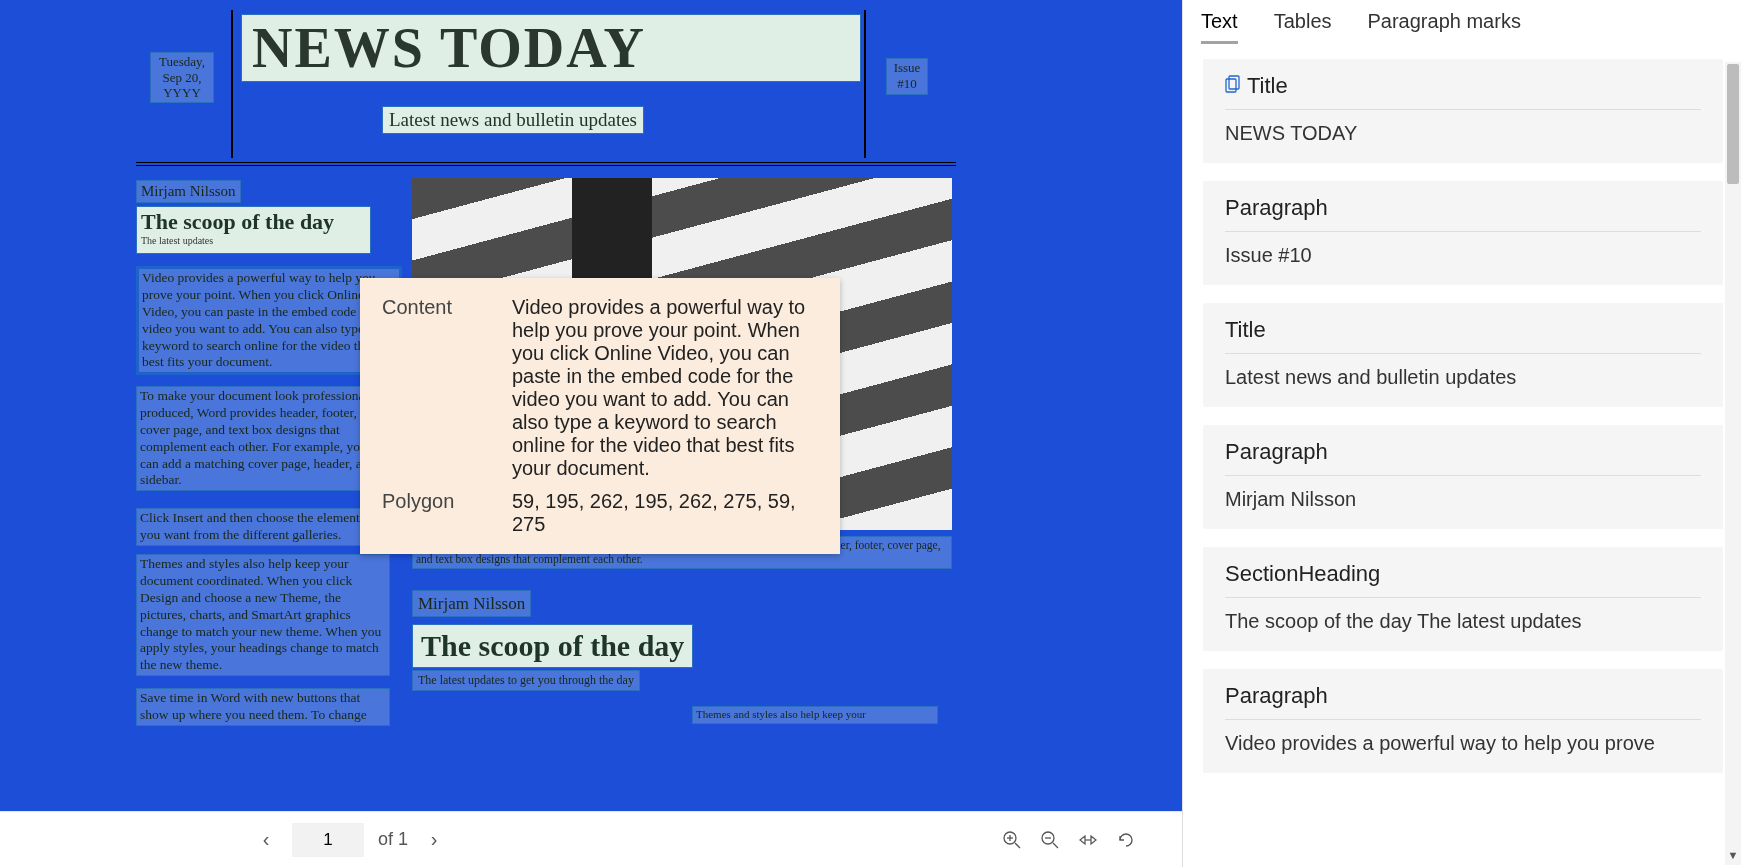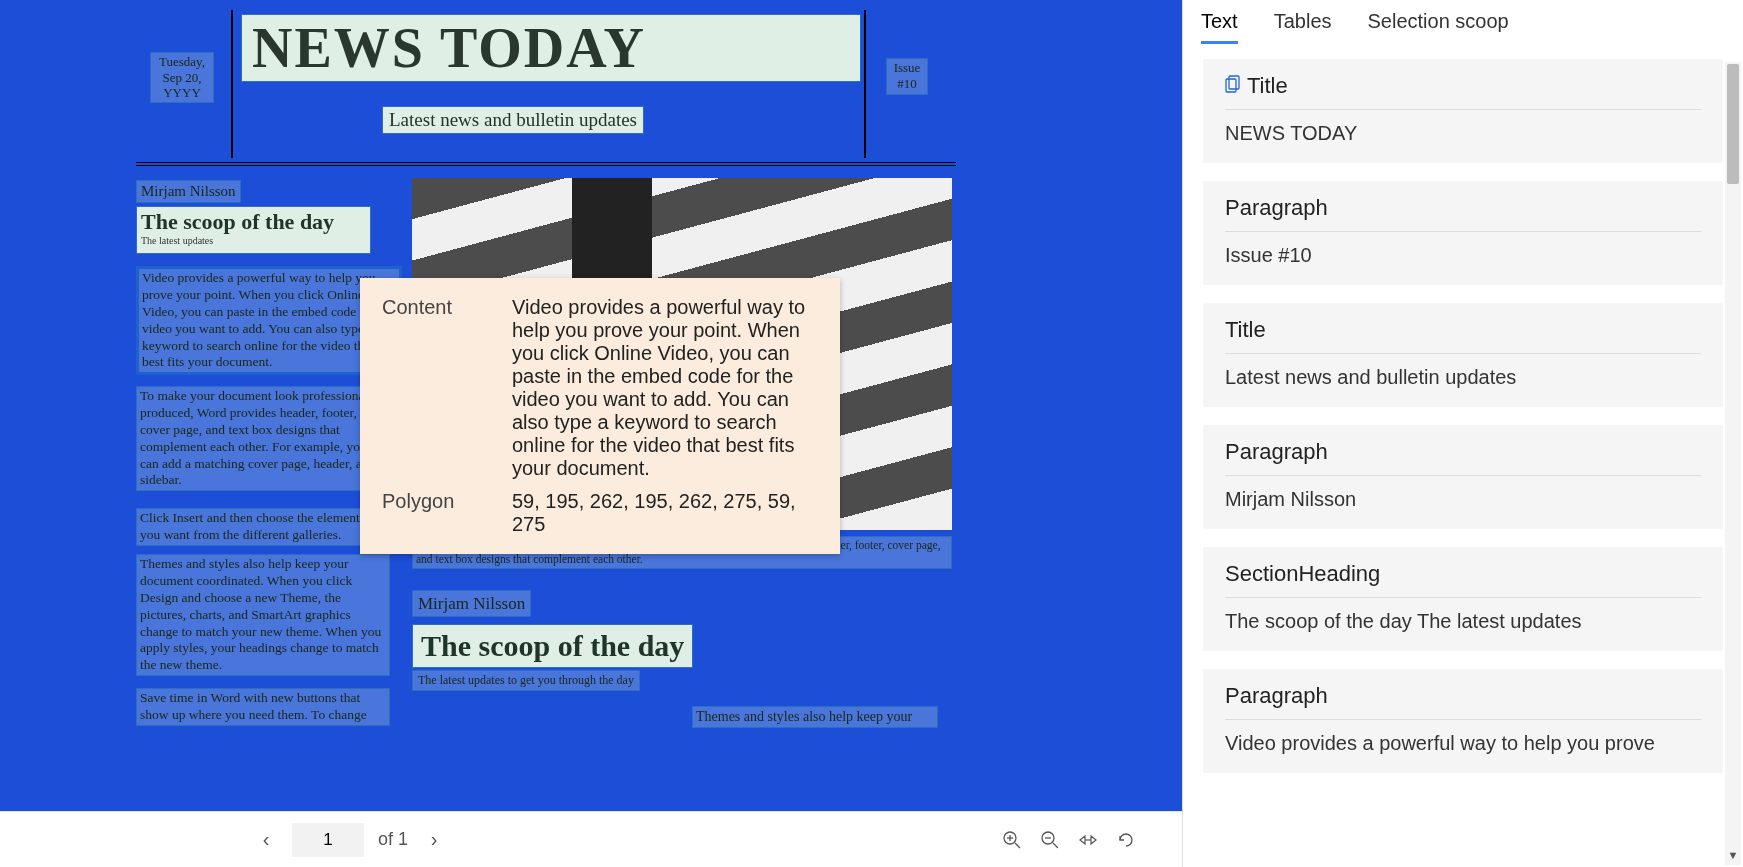--- a/index.html
+++ b/index.html
@@ -20,21 +20,21 @@
 .tooltip .row { display: flex; margin-bottom: 10px; }
 .tooltip .lbl { width: 130px; color: #444; flex-shrink:0; }
 .tooltip .val { flex: 1; }
 .pager { height: 56px; border-top: 1px solid #e5e5e5; display: flex; align-items: center; justify-content: center; gap: 14px; font-size: 18px; color: #555; background:#fff; }
 .pager .pbtn { width: 24px; height: 24px; display:inline-flex; align-items:center; justify-content:center; color:#555; cursor:pointer; font-size:20px; }
 .pager input { width: 72px; height: 34px; background: #f2f2f2; border: none; text-align: center; font-size: 17px; }
 .pager .spacer { flex: 1; }
 .right-pane { width: 560px; display: flex; flex-direction: column; background: #fff; position:relative; }
 .tabs { display: flex; gap: 36px; padding: 10px 18px 0 18px; border-bottom: 1px solid #fff; font-size: 20px; color: #333; }
 .tab { padding-bottom: 8px; cursor:pointer; }
-.tab.active { color: #000; border-bottom: 3px solid #3b82f6; font-weight: 500; }
+.tab.active { color: #000; border-bottom: 3px solid #a3a3a3; font-weight: 500; }
 .results { flex:1; overflow-y: auto; padding: 14px 20px 14px 20px; }
 .card { background: #f5f5f5; border-radius: 2px; padding: 14px 22px 18px 22px; margin-bottom: 18px; }
 .card .ctype { font-size: 22px; color: #222; padding-bottom: 10px; border-bottom: 1px solid #ddd; margin-bottom: 12px; display:flex; align-items:center; gap:6px; }
 .card .cicon { font-size: 18px; color: #2266d0; }
 .card .cval { font-size: 20px; color: #333; }
 .scrollbar { position:absolute; right:2px; top:62px; width:16px; bottom:2px; background:#f4f4f4; }
 .scrollbar .thumb { position:absolute; left:2px; right:2px; top:2px; height:120px; background:#bcbcbc; border-radius:2px; }
 .scrollbar .arr { position:absolute; left:0; right:0; height:16px; text-align:center; font-size:11px; color:#555; }
 </style>
 </head>
@@ -80,21 +80,21 @@
       </div>
 
       <div class="box" style="left:276px; top:526px; width:540px; font-size:11.5px;">Picture Caption: To make your document look professionally produced, Word provides header, footer, cover page, and text box designs that complement each other.</div>
 
       <div class="box" style="left:276px; top:580px; font-size:17px; padding:2px 5px;">Mirjam Nilsson</div>
 
       <div class="boxg" style="left:276px; top:614px; padding:4px 8px; font-family:Georgia; font-weight:700; font-size:30px; color:#20352a;">The scoop of the day</div>
 
       <div class="box" style="left:276px; top:660px; font-size:12px; padding:2px 5px;">The latest updates to get you through the day</div>
 
-      <div class="box" style="left:556px; top:696px; width:246px; font-size:14px;">Themes and styles also help keep your</div>
+      <div class="box" style="left:556px; top:696px; width:246px; font-size:11px;">Themes and styles also help keep your</div>
 
     </div>
 
     <div class="tooltip">
       <div class="row">
         <div class="lbl">Content</div>
         <div class="val">Video provides a powerful way to help you prove your point. When you click Online Video, you can paste in the embed code for the video you want to add. You can also type a keyword to search online for the video that best fits your document.</div>
       </div>
       <div class="row" style="margin-bottom:0;">
         <div class="lbl">Polygon</div>
@@ -139,21 +139,21 @@
         </svg>
       </span>
     <div style="width:30px;"></div>
   </div>
 </div>
 
 <div class="right-pane">
   <div class="tabs">
     <div class="tab active">Text</div>
     <div class="tab">Tables</div>
-    <div class="tab">Selection scoop</div>
+    <div class="tab">Paragraph marks</div>
   </div>
   <div class="results" id="results">
       <div class="card">
         <div class="ctype">
           <span class="cicon"><svg width="16" height="18" viewBox="0 0 16 18">
               <rect x="1" y="4" width="10" height="13" rx="1" fill="none" stroke="#2266d0" stroke-width="1.3"></rect>
               <rect x="4" y="1" width="10" height="13" rx="1" fill="none" stroke="#2266d0" stroke-width="1.3"></rect>
             </svg></span>
           <span>Title</span>
         </div>

